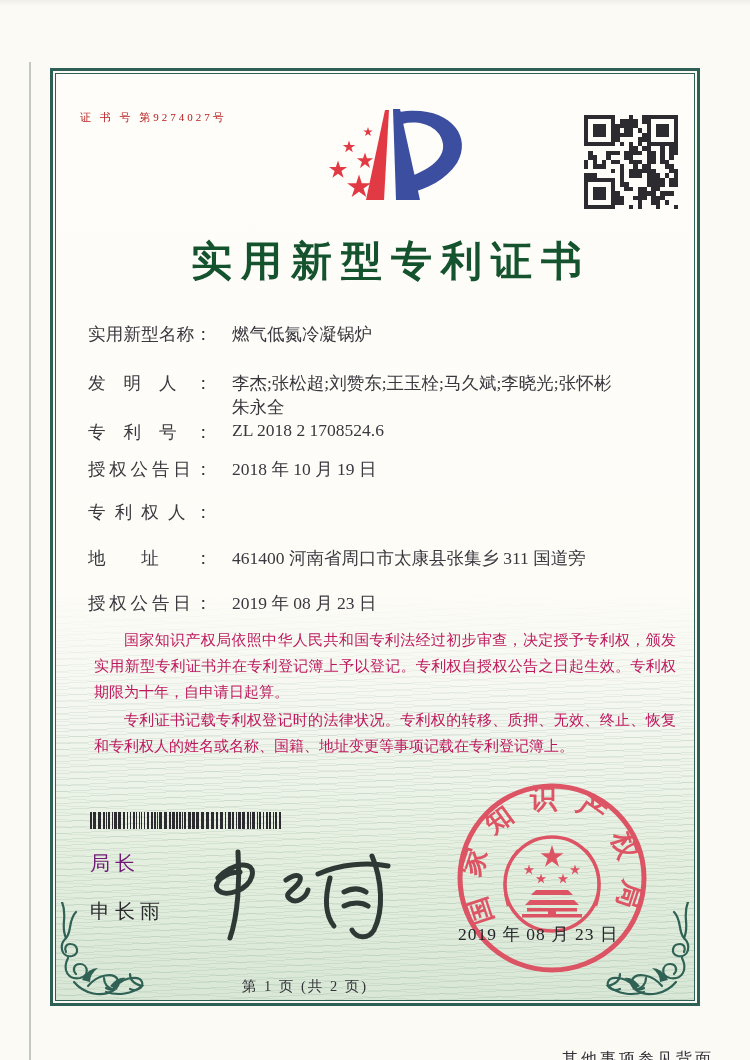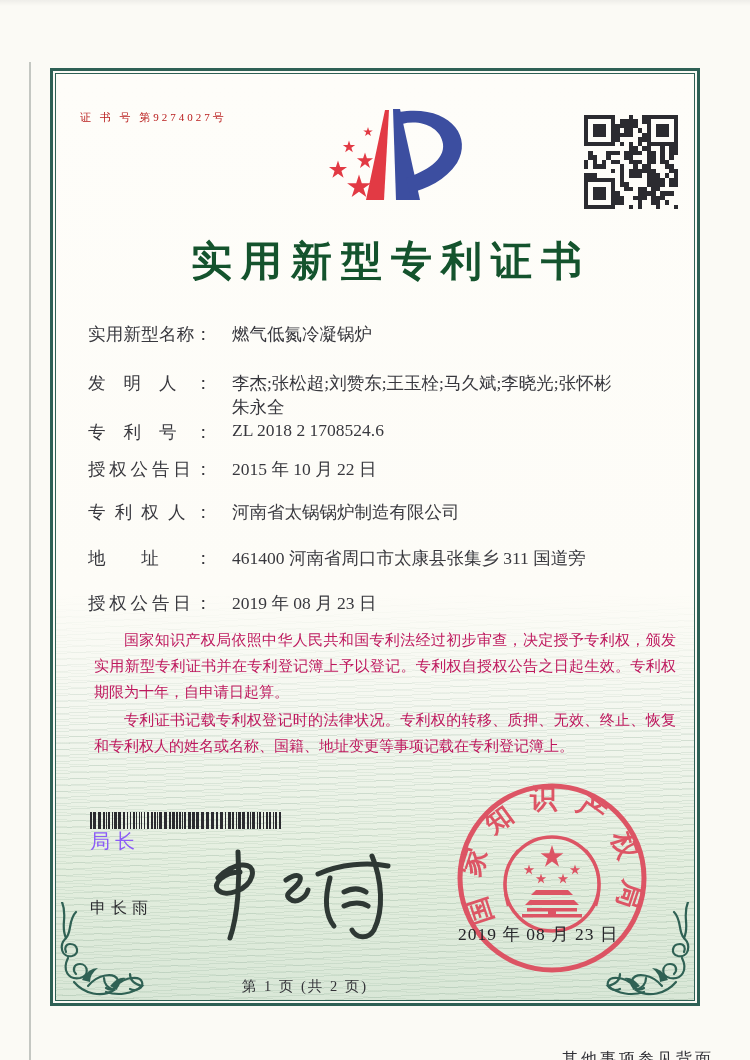--- a/index.html
+++ b/index.html
@@ -43,22 +43,22 @@
   .fvalue{margin-left:20px;white-space:nowrap;}
   .fvalue.multi{white-space:normal;width:460px;line-height:1.38;}
   .fvalue.multi span{display:block;}
   .plain-label{flex:0 0 auto;}
   
   .paras{position:absolute;left:94px;top:628px;width:582px;font-size:15px;
     line-height:1.73;text-align:justify;color:#be185d;}
   .paras p{margin:0 0 2px 0;text-indent:2em;}
   
   .barcode{position:absolute;left:90px;top:812px;}
-  .sig-title{position:absolute;left:90px;top:828px;font-size:20px;letter-spacing:5px;color:#8b5cf6;}
-  .sig-name{position:absolute;left:90px;top:898px;font-size:16px;letter-spacing:5px;color:#2c2c30;text-align:right;}
+  .sig-title{position:absolute;left:90px;top:850px;font-size:20px;letter-spacing:5px;color:#701a75;}
+  .sig-name{position:absolute;left:90px;top:898px;font-size:20px;letter-spacing:5px;color:#2c2c30;text-align:right;}
   .signature{position:absolute;left:198px;top:838px;}
   .signature path{stroke:#2e3834;stroke-width:5;fill:none;stroke-linecap:round;stroke-linejoin:round;}
   .seal{position:absolute;left:452px;top:778px;opacity:.93;}
   .seal-date{position:absolute;left:458px;top:922px;font-size:17.5px;letter-spacing:1px;color:#26262a;z-index:5;}
   .page-info{position:absolute;left:0;top:977px;width:610px;text-align:center;
     font-size:14.5px;letter-spacing:2px;color:#333338;}
   .back-note{position:absolute;left:0;top:1021px;width:714px;text-align:right;
     font-size:16px;letter-spacing:3px;color:#2f2f35;margin-top:28px;}
 </style>
 </head>
@@ -379,25 +379,24 @@
       <span>李杰;张松超;刘赞东;王玉栓;马久斌;李晓光;张怀彬</span>
       <span>朱永全</span>
     </span>
   </div>
   <div class="row" style="top:420px">
     <span class="flabel">专利号：</span>
     <span class="fvalue">ZL 2018 2 1708524.6</span>
   </div>
   <div class="row" style="top:457px">
     <span class="flabel">授权公告日：</span>
-    <span class="fvalue">2015 年 10 月 22 日</span>
+    <span class="fvalue">2018 年 10 月 19 日</span>
   </div>
   <div class="row" style="top:500px">
     <span class="flabel">专利权人：</span>
-    <span class="fvalue">河南省太锅锅炉制造有限公司</span>
   </div>
   <div class="row" style="top:546px">
     <span class="flabel">地址：</span>
     <span class="fvalue">461400 河南省周口市太康县张集乡 311 国道旁</span>
   </div>
   <div class="row" style="top:591px">
     <span class="flabel">授权公告日：</span>
     <span class="fvalue">2019 年 08 月 23 日</span>
   </div>
 

